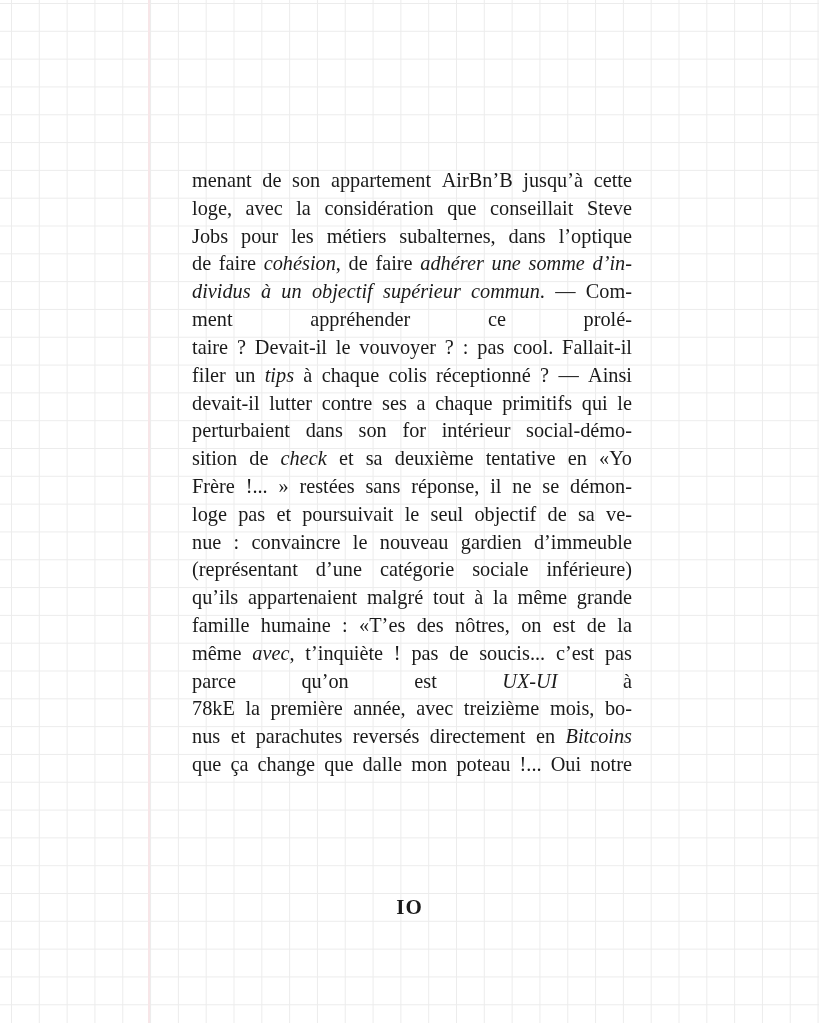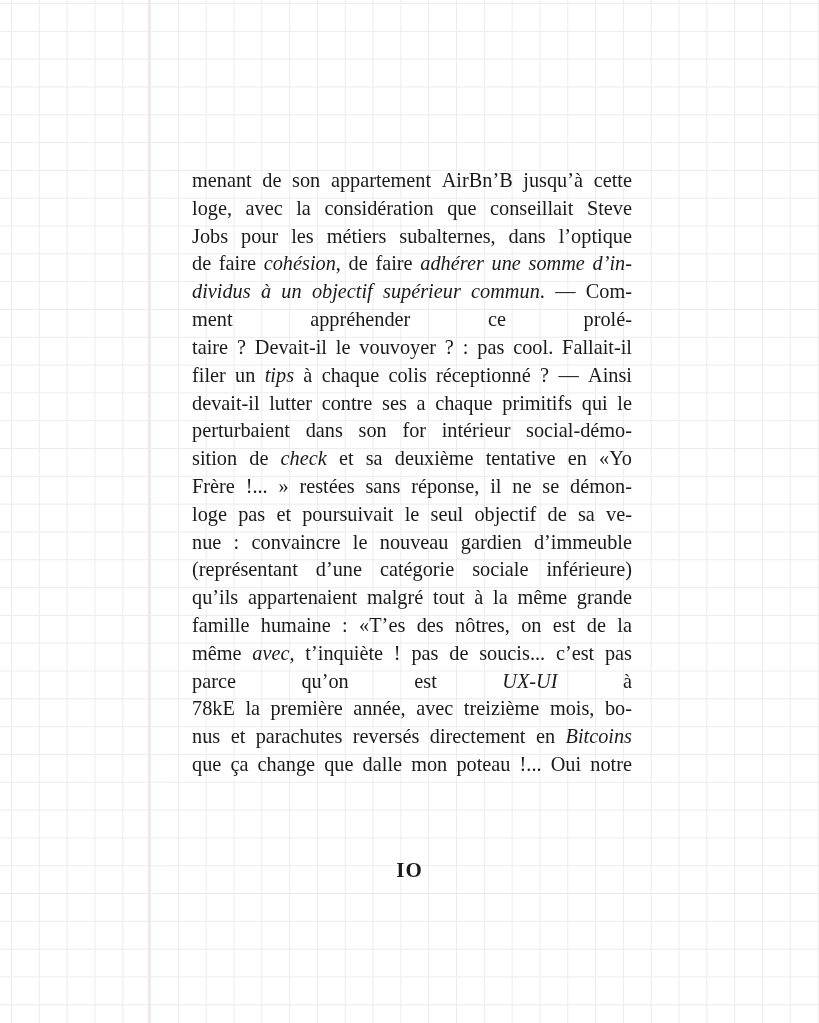--- a/index.html
+++ b/index.html
@@ -49,21 +49,21 @@
     .line .seg.it { font-style: italic; }
     .line-wrap {
       display: flex;
       justify-content: space-between;
       width: 100%;
     }
     .page-number {
       position: absolute;
       left: 0;
       width: 819px;
-      top: 858px;
+      top: 895px;
       text-align: center;
       font-family: "Liberation Serif", "DejaVu Serif", serif;
       font-size: 21px;
       font-weight: bold;
       letter-spacing: 1px;
       color: #1a1a1a;
     }
   </style>
 </head>
 <body>

